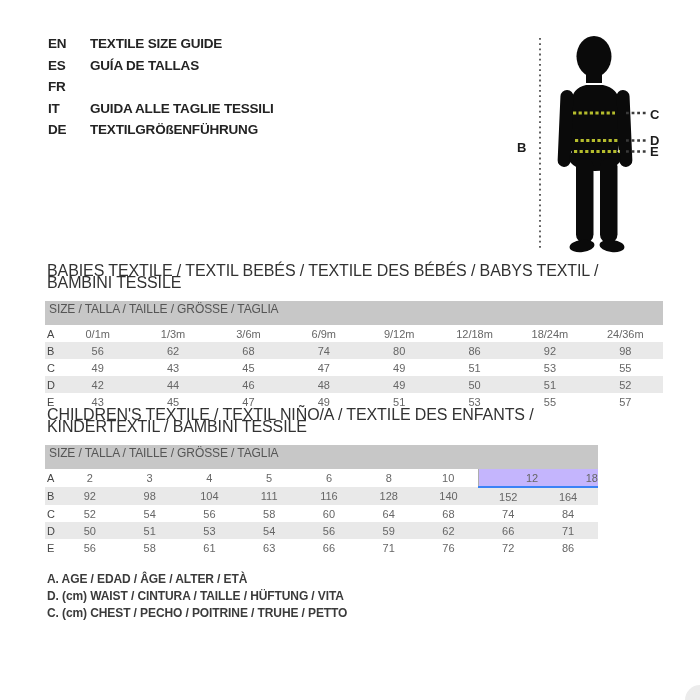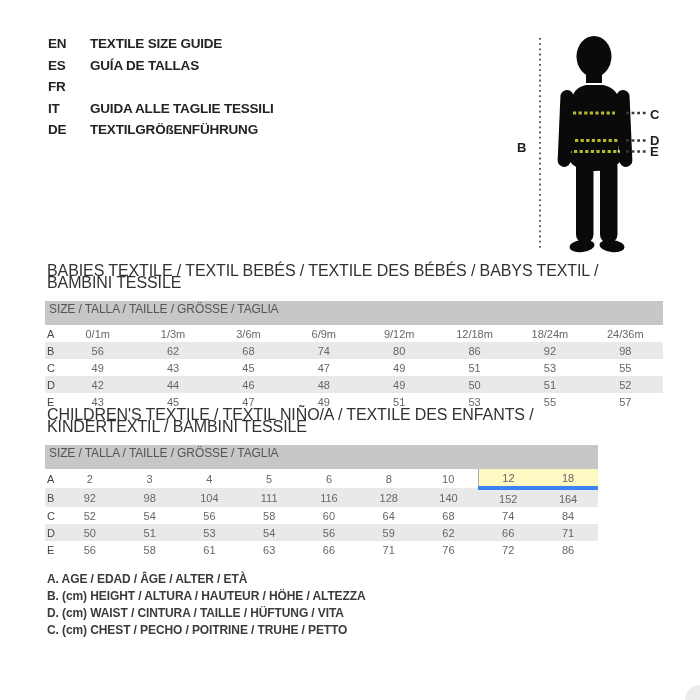--- a/index.html
+++ b/index.html
@@ -26,21 +26,21 @@
   
   .tsection{position:absolute;left:45px;}
   #sec-babies{top:265px;width:618px;}
   #sec-children{top:409px;width:553px;}
   .tsection h2{margin:0 0 12px 2px;font-size:16px;line-height:12px;font-weight:400;color:#323232;letter-spacing:-0.1px;}
   .sizebar{height:24px;line-height:17px;background:var(--bar-bg,#c7c7c7);color:#555;font-size:12px;padding-left:4px;letter-spacing:-0.1px;}
   table{border-collapse:collapse;width:100%;table-layout:fixed;}
   td{height:17px;font-size:11px;color:#666;text-align:center;padding:0;font-weight:400;}
   td.rowlabel{text-align:left;color:#454545;padding-left:2px;}
   tr.stripe td{background:var(--stripe-bg,#e9e9e9);}
-  td.hl{border-bottom:4px solid #3b82f6;background:#fef9c3;}
+  td.hl{border-bottom:2px solid #3b82f6;background:#c4b5fd;text-align:right;}
   td.hl-left{border-left:1px solid #adadad;}
 
   
   #legend{position:absolute;left:47px;top:571px;}
   #legend div{font-size:12px;line-height:17px;font-weight:700;color:#3b3b3b;letter-spacing:-0.1px;}
 
   .corner{position:absolute;right:0;bottom:0;width:15px;height:15px;background:#ececec;border-top-left-radius:100%;}
 </style>
 </head>
 <body>
@@ -259,19 +259,18 @@
             <td>76</td>
             <td>72</td>
             <td>86</td>
           </tr>
         </tbody>
       </table>
   </section>
 
   <section id="legend">
       <div>A. AGE / EDAD / ÂGE / ALTER / ETÀ</div>
-      <div>B. (cm) HEIGHT / ALTURA / HAUTEUR / HÖHE / ALTEZZA</div>
       <div>D. (cm) WAIST / CINTURA / TAILLE / HÜFTUNG / VITA</div>
       <div>C. (cm) CHEST / PECHO / POITRINE / TRUHE / PETTO</div>
     </section>
 
   <div class="corner"></div>
 </div>
 
 </body></html>

